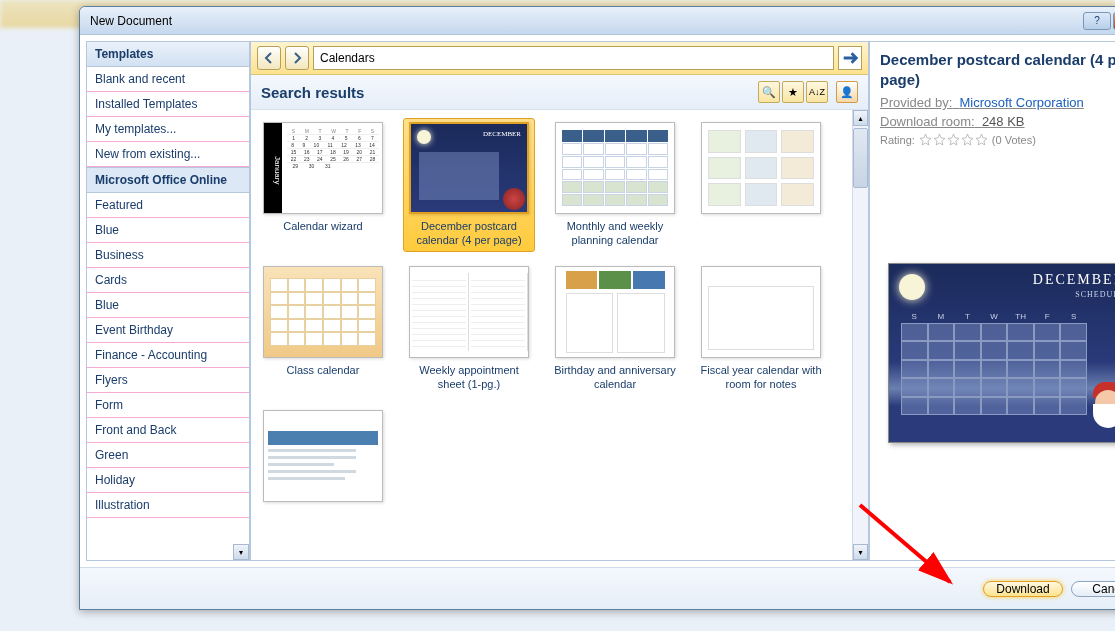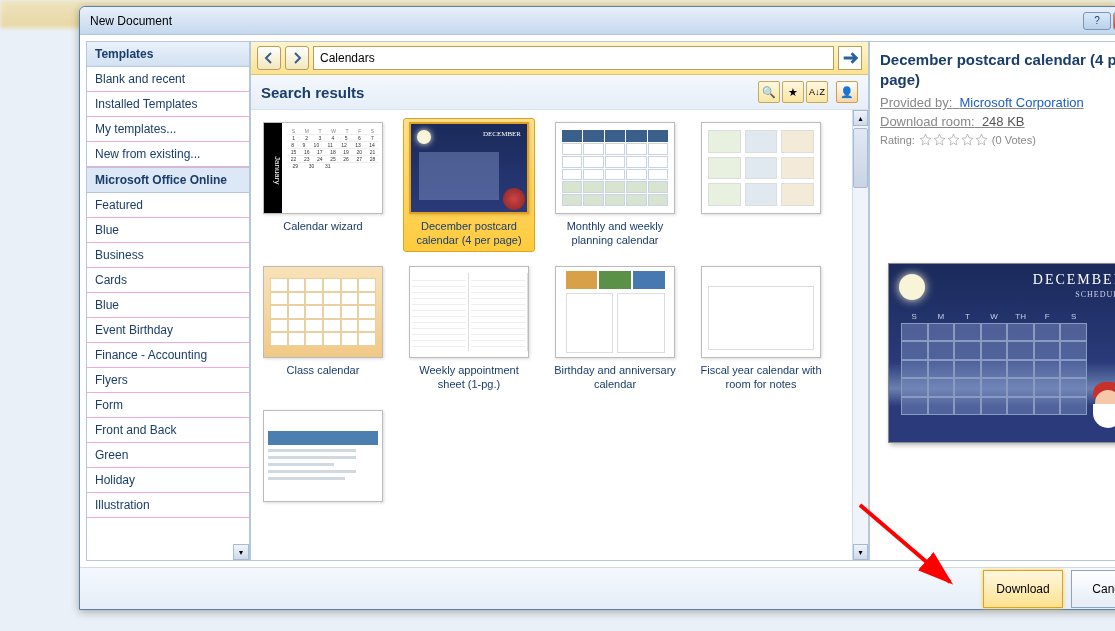--- a/index.html
+++ b/index.html
@@ -96,21 +96,21 @@
 .pv-preview .big .cal .hdr { display: flex; }
 .pv-preview .big .cal .hdr span { flex: 1; color: #c8d0e8; font-size: 8px; text-align: center; }
 .pv-preview .big .cal .cg { display: grid; grid-template-columns: repeat(7,1fr); grid-template-rows: repeat(5,1fr); height: 92px; margin-top: 2px; }
 .pv-preview .big .cal .cg div { border: 1px solid #8a9ac0; background: rgba(120,140,190,0.5); }
 .pv-preview .big .santa { position: absolute; right: 4px; bottom: 4px; width: 48px; height: 56px; }
 .pv-preview .big .santa .face { width: 26px; height: 26px; background: #f4c8a8; border-radius: 50%; position: absolute; left: 10px; top: 8px; }
 .pv-preview .big .santa .hat { width: 30px; height: 16px; background: #c8302a; border-radius: 12px 12px 0 0; position: absolute; left: 8px; top: 0; }
 .pv-preview .big .santa .beard { width: 30px; height: 24px; background: #fff; border-radius: 0 0 16px 16px; position: absolute; left: 8px; top: 22px; }
 
 .footer { height: 42px; display: flex; align-items: center; justify-content: flex-end; gap: 8px; padding: 0 12px; border-top: 1px solid #d0dae8; background: linear-gradient(#f4f8fd,#e6eef8); }
-.btn { min-width: 80px; height: 38px; border: 1px solid #8ca4c0; border-radius: 0; background: linear-gradient(#fff,#e4ecf6); font-size: 12px; cursor: pointer; padding: 0 12px; }
+.btn { min-width: 80px; height: 16px; border: 1px solid #8ca4c0; border-radius: 12px; background: linear-gradient(#fff,#e4ecf6); font-size: 12px; cursor: pointer; padding: 0 12px; }
 .btn.primary { border: 1px solid #e0a122; background: linear-gradient(#fff7e0,#fde28f); box-shadow: 0 0 4px #ffcb3d; }
 
 .arrow-annotation { position: absolute; pointer-events: none; z-index: 100; }
 
 .blurred-bg { position: absolute; inset: 0; z-index: -1; background: #eaf0f7; }
 .blurred-bg .bb1 { position: absolute; top: 0; left: 0; right: 0; height: 28px; background: linear-gradient(#f0d88a,#e8c050); filter: blur(2px); opacity: .5; }
 </style>
 </head>
 <body>
 

